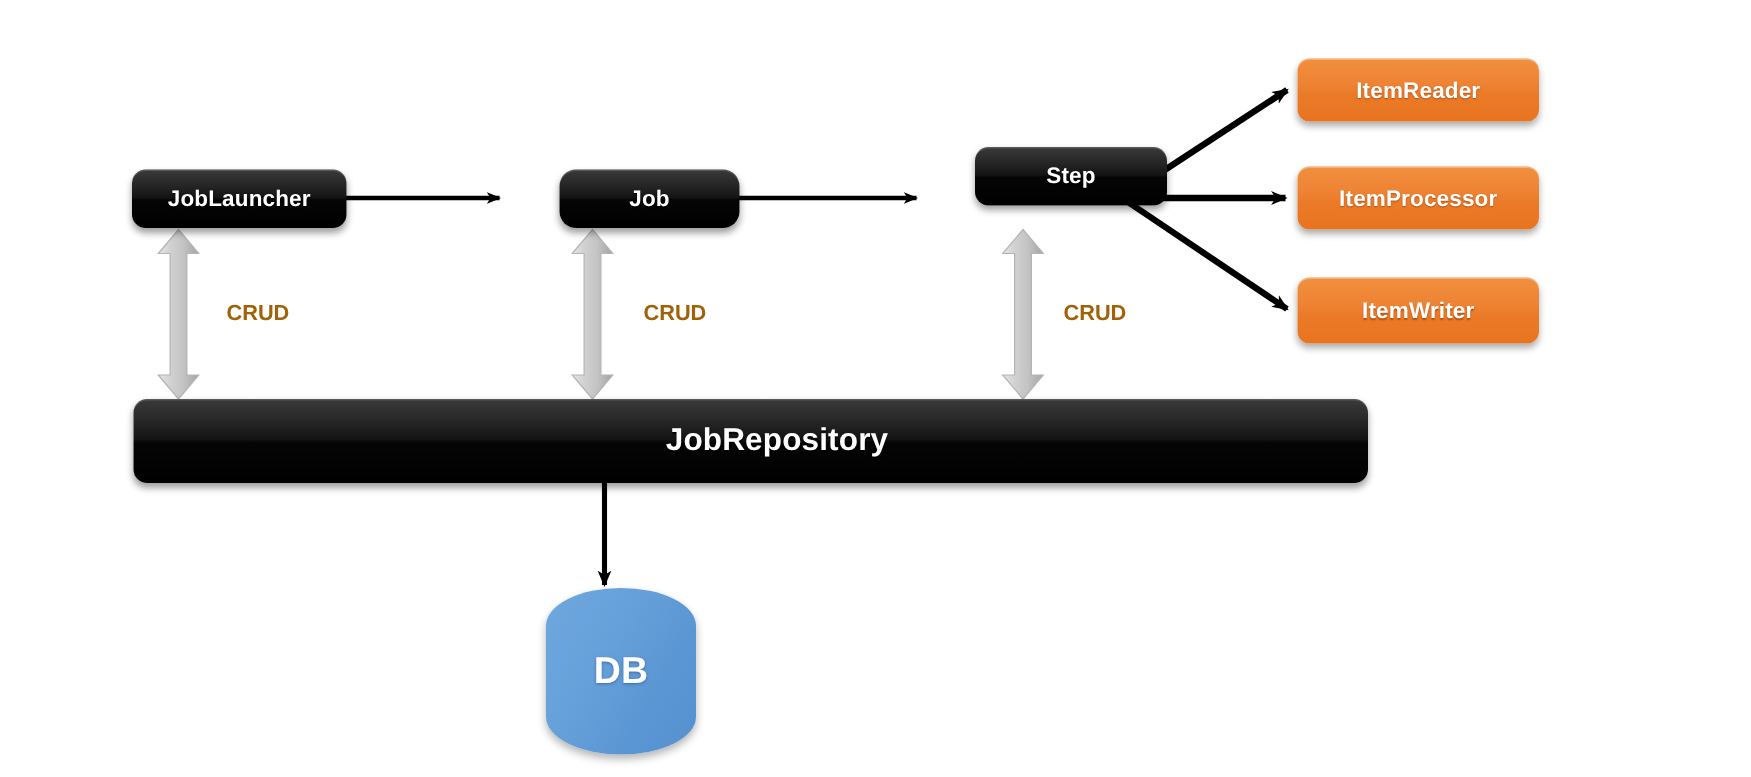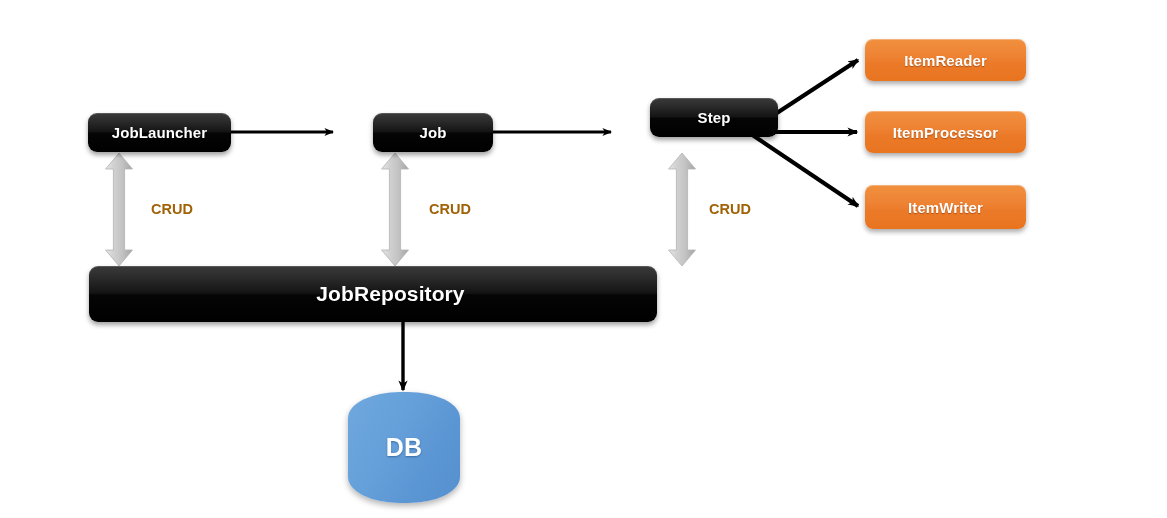--- a/index.html
+++ b/index.html
@@ -174,45 +174,45 @@
   </svg>
 
   <svg class="grey-arrow" style="left:667px; top:152px;" width="30" height="115" viewBox="0 0 30 115">
     <path d="M15,1 L28.5,17 L20.6,17 L20.6,98 L28.5,98 L15,114 L1.5,98 L9.4,98 L9.4,17 L1.5,17 Z" fill="url(#gg1)" stroke="#b4b4b4" stroke-width="0.8"></path>
   </svg>
 
   <div class="node box-dark" style="left:56px; top:113px; width:143px; height:39px;">
     <span class="node-label">JobLauncher</span>
   </div>
 
-  <div class="node box-dark" style="left:341px; top:113px; width:120px; height:39px;">
+  <div class="node box-dark" style="left:341px; top:113px; width:120px; height:39px;border-radius:11px;">
     <span class="node-label">Job</span>
   </div>
 
   <div class="node box-dark" style="left:618px; top:98px; width:128px; height:39px;">
     <span class="node-label">Step</span>
   </div>
 
   <div class="node box-orange" style="left:865px; top:39px; width:161px; height:42px;">
     <span class="node-label">ItemReader</span>
   </div>
 
   <div class="node box-orange" style="left:865px; top:111px; width:161px; height:42px;">
     <span class="node-label">ItemProcessor</span>
   </div>
 
   <div class="node box-orange" style="left:865px; top:185px; width:161px; height:44px;">
     <span class="node-label">ItemWriter</span>
   </div>
 
-  <div class="node box-dark big" style="left:57px; top:266px; width:568px; height:56px;padding-left:35px;">
+  <div class="node box-dark big" style="left:57px; top:266px; width:823px; height:56px;padding-left:35px;">
     <span class="node-label">JobRepository</span>
   </div>
 
-  <div class="node cylinder" style="left:348px; top:392px; width:112px; height:111px;">
+  <div class="node cylinder" style="left:364px; top:392px; width:100px; height:111px;">
     <span class="node-label">DB</span>
   </div>
 
   <div class="crud-label" style="left:151px; top:201px;">CRUD</div>
 
   <div class="crud-label" style="left:429px; top:201px;">CRUD</div>
 
   <div class="crud-label" style="left:709px; top:201px;">CRUD</div>
 
 </div>

